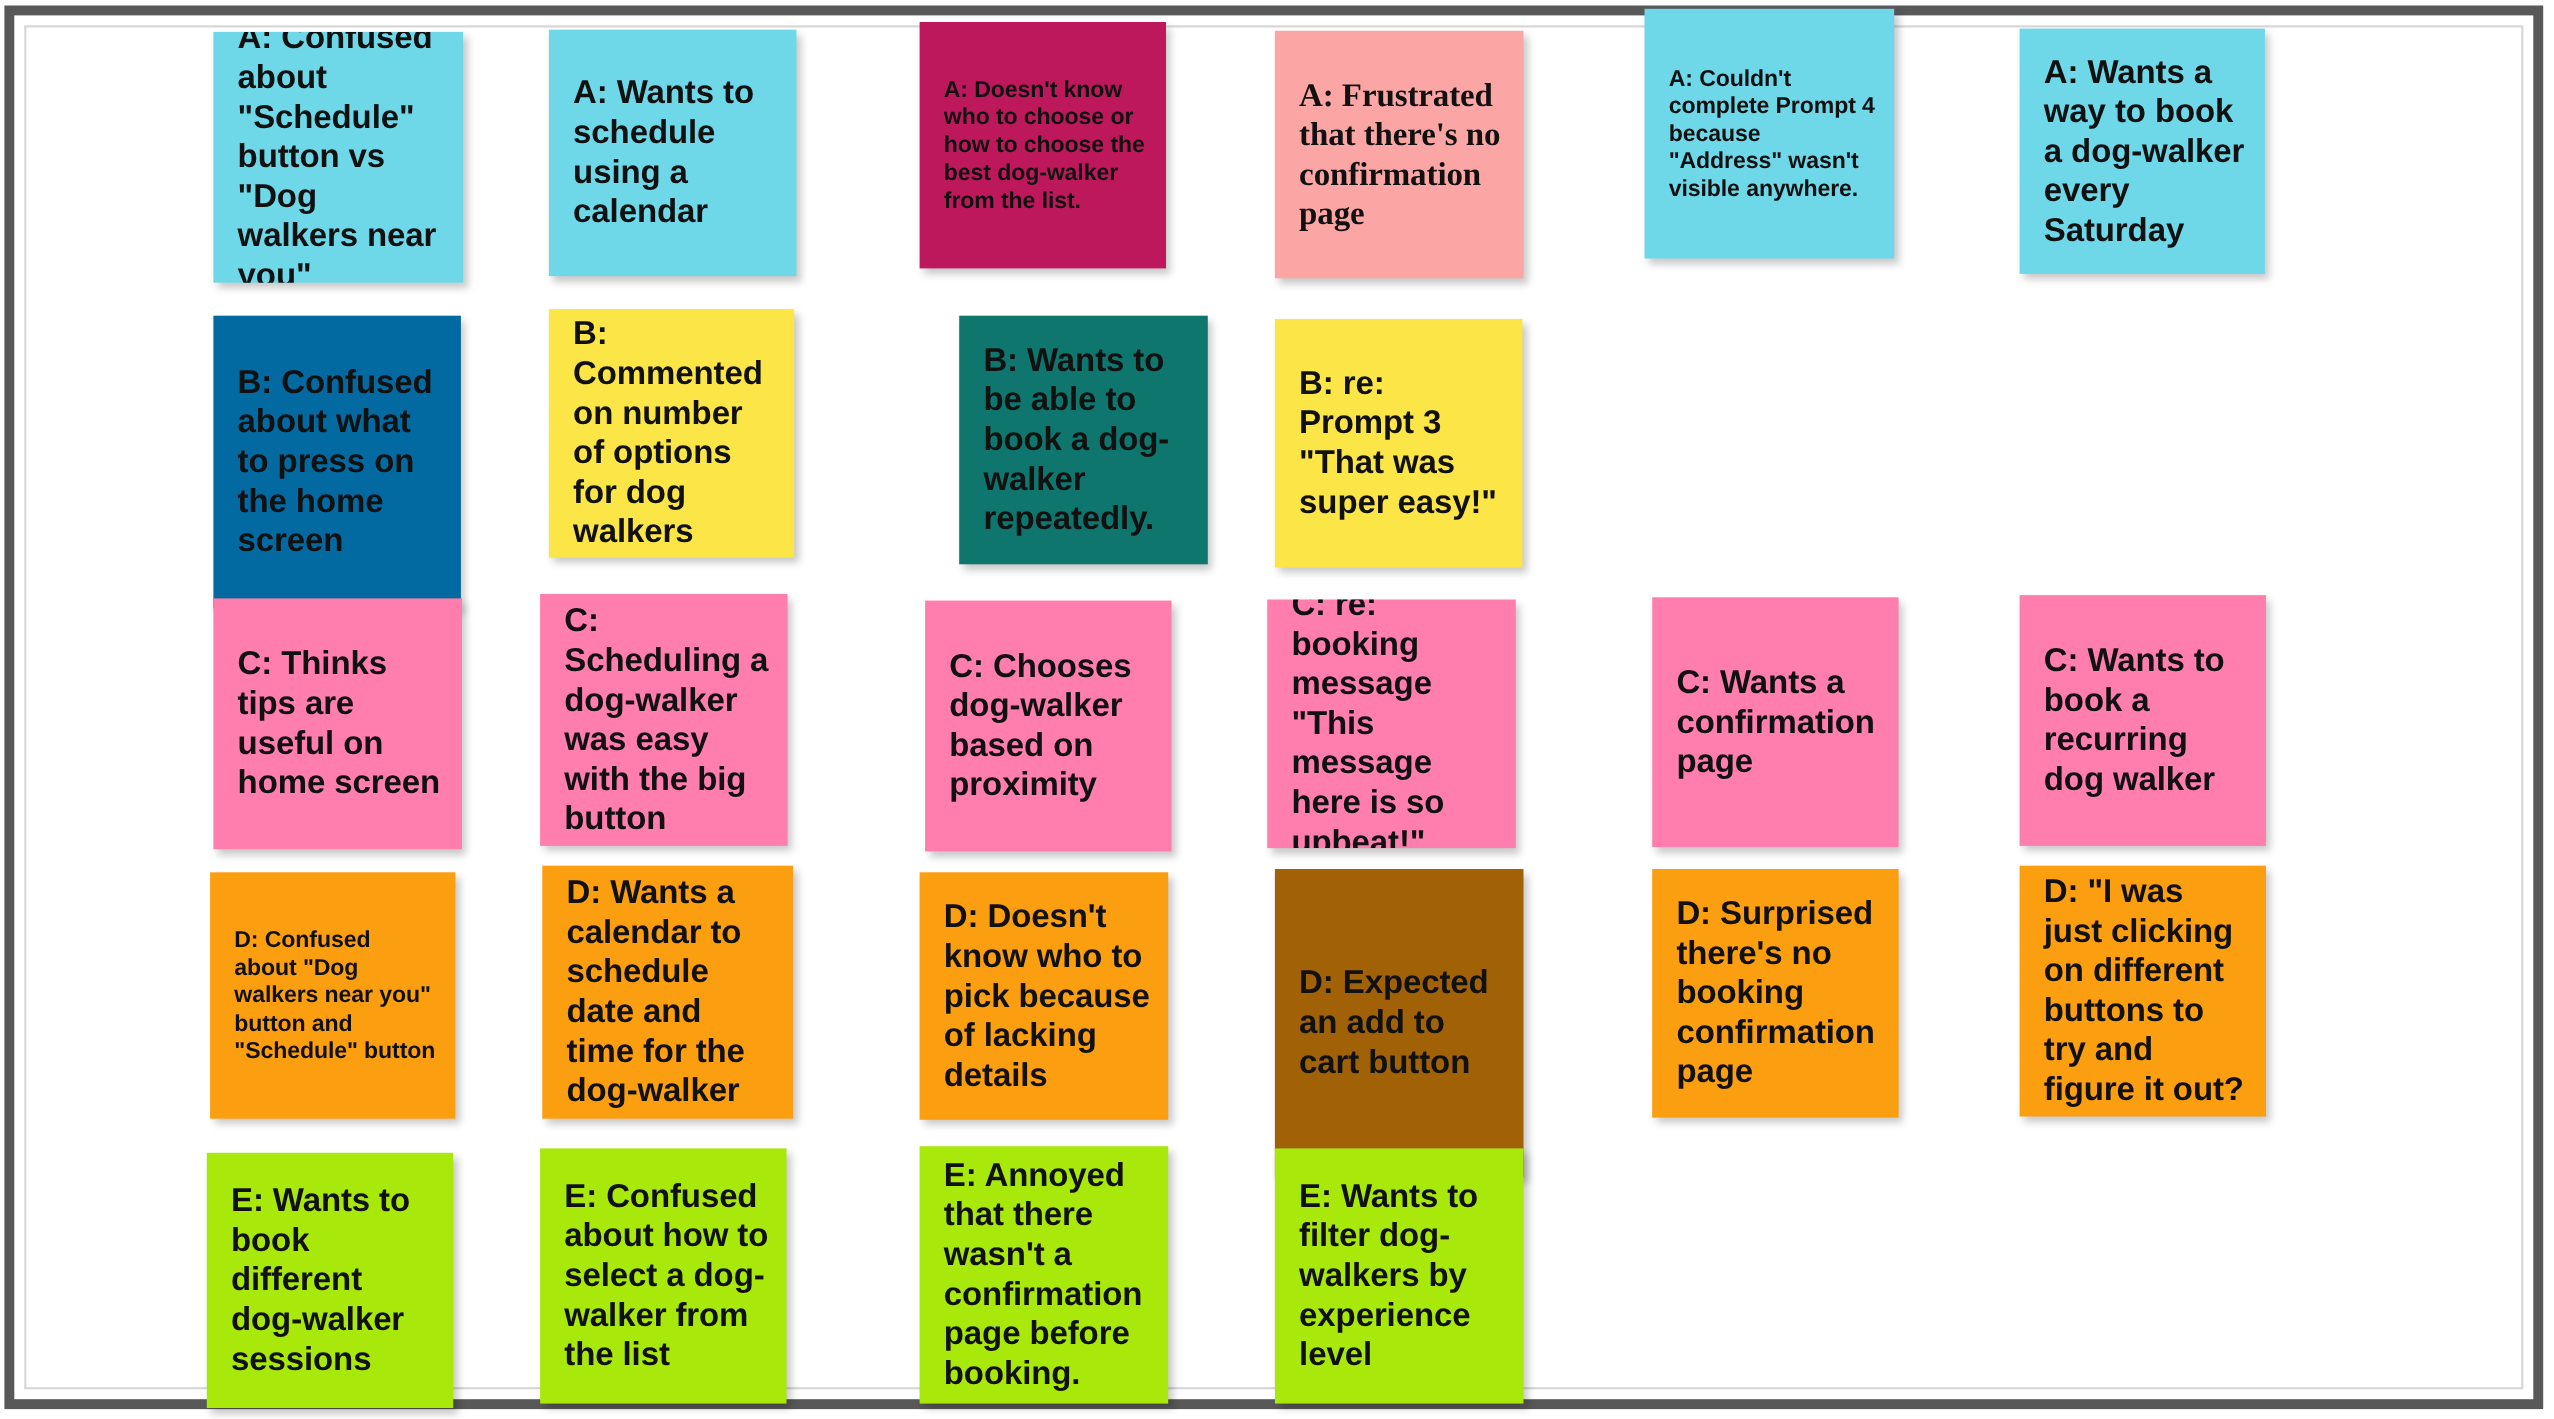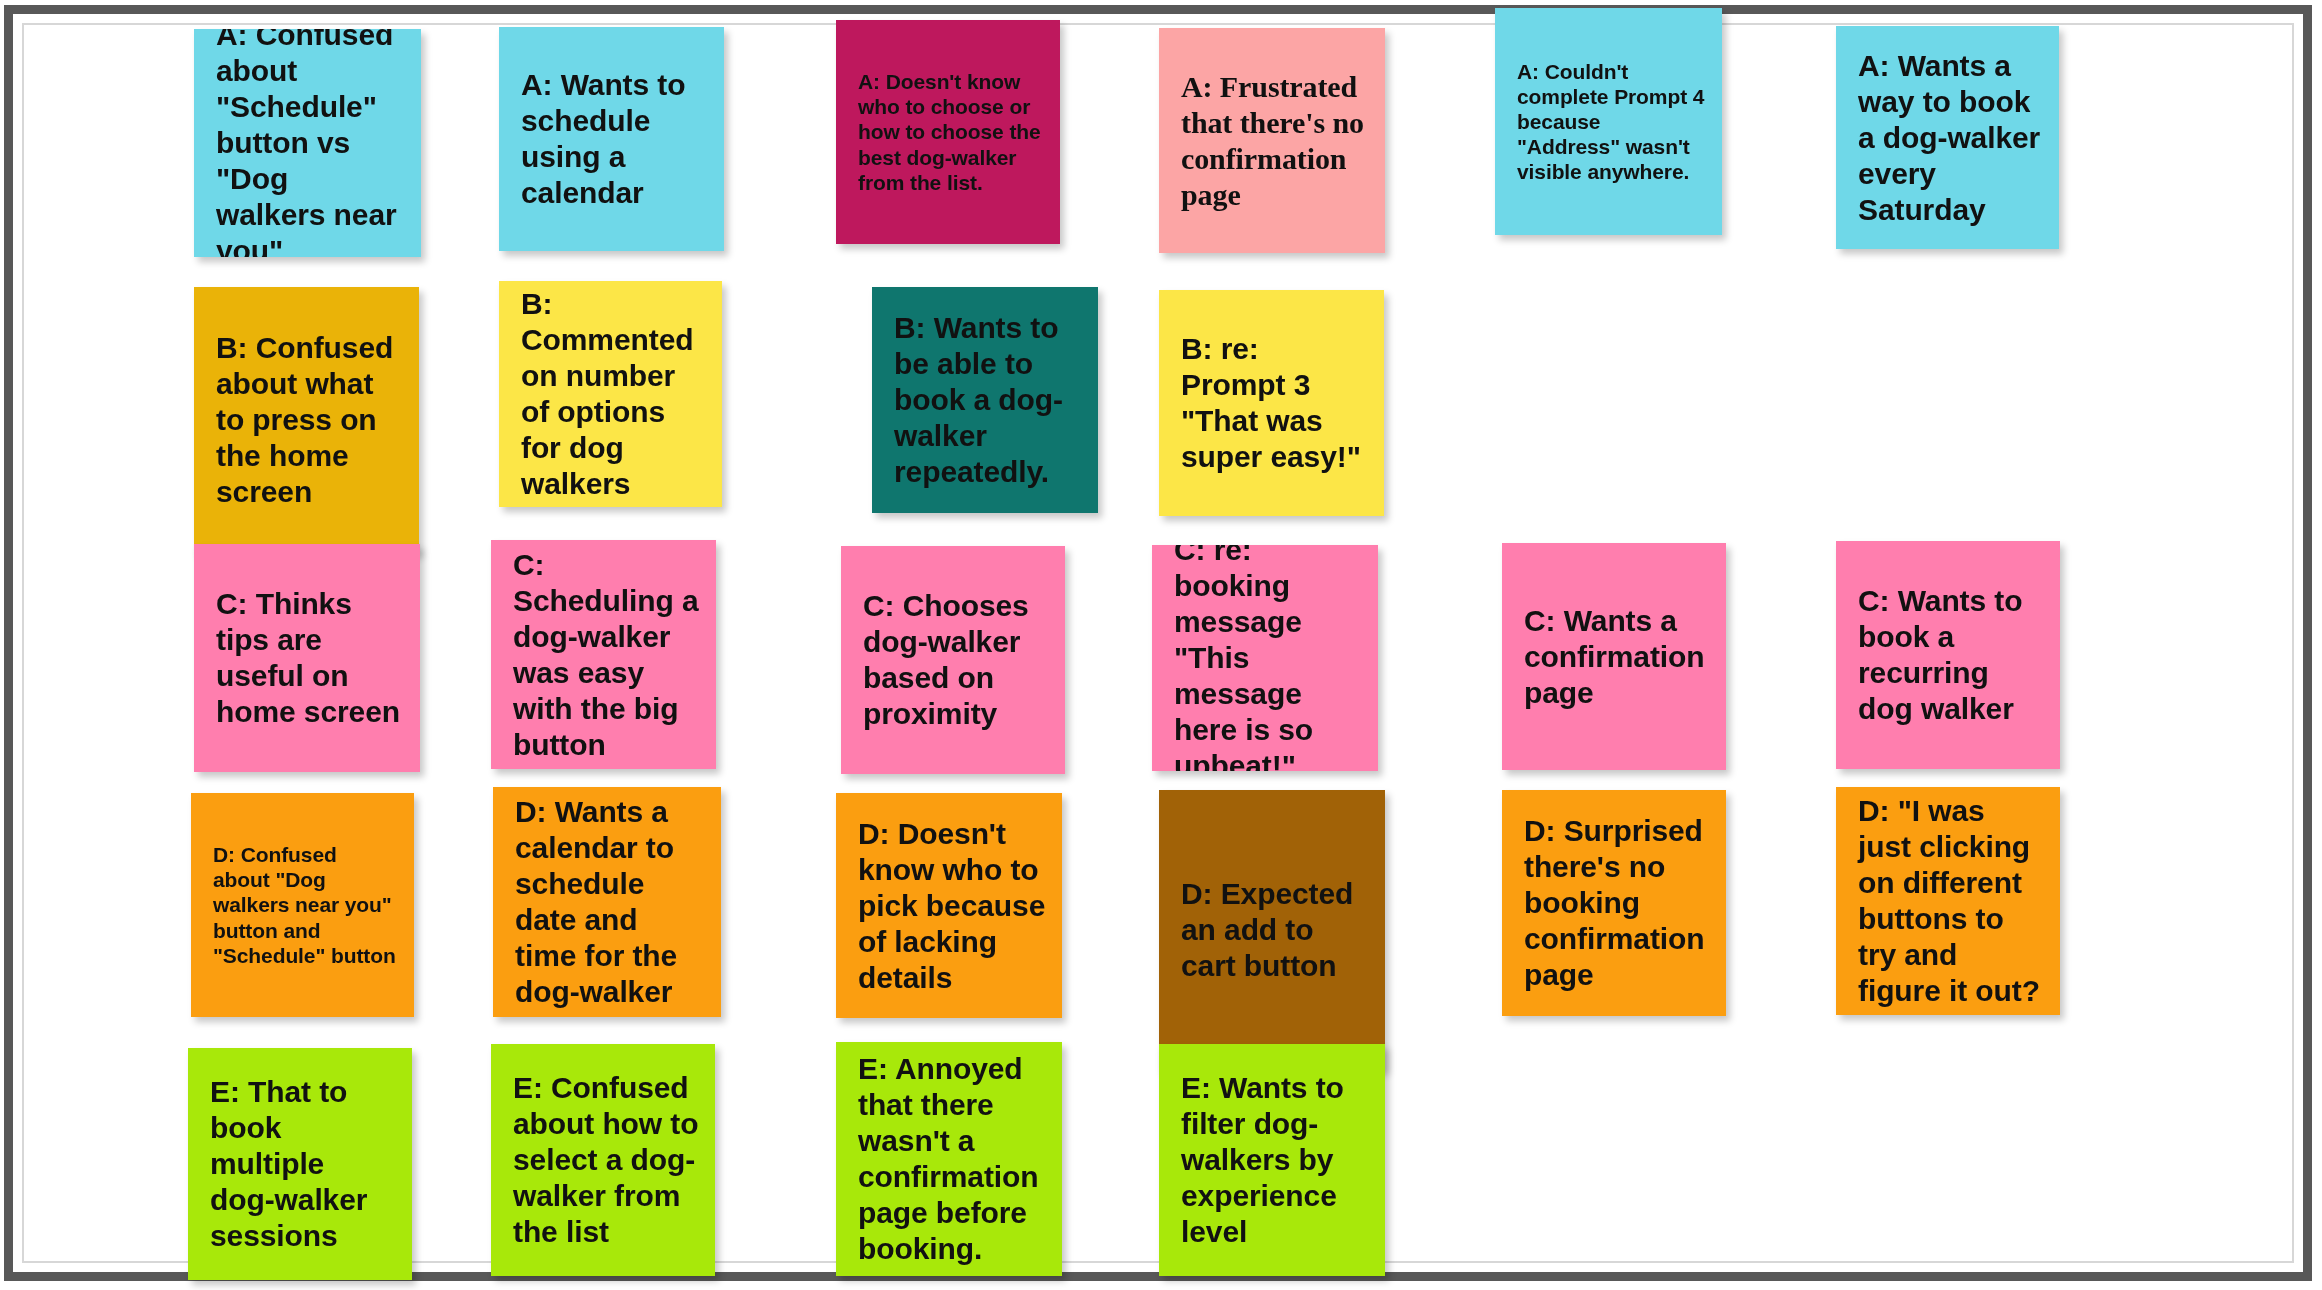--- a/index.html
+++ b/index.html
@@ -76,35 +76,35 @@
   <div id="board-inner"></div>
 </div>
 
 <div id="notes-canvas">
     <div class="sticky-note size-lg" style="left: 194px; top: 29px; width: 227px; height: 228px; background: rgb(111, 216, 232);"><span class="note-text">A: Confused about "Schedule" button vs "Dog walkers near you"</span></div>
     <div class="sticky-note size-lg" style="left: 499px; top: 27px; width: 225px; height: 224px; background: rgb(111, 216, 232);"><span class="note-text">A: Wants to schedule using a calendar</span></div>
     <div class="sticky-note size-sm" style="left: 836px; top: 20px; width: 224px; height: 224px; background: #be185d;"><span class="note-text">A: Doesn't know who to choose or how to choose the best dog-walker from the list.</span></div>
     <div class="sticky-note size-lg" style="left: 1159px; top: 28px; width: 226px; height: 225px; background: #fca5a5; font-family: Liberation Serif, serif;"><span class="note-text">A: Frustrated that there's no confirmation page</span></div>
     <div class="sticky-note size-sm" style="left: 1495px; top: 8px; width: 227px; height: 227px; background: rgb(111, 216, 232);"><span class="note-text">A: Couldn't complete Prompt 4 because "Address" wasn't visible anywhere.</span></div>
     <div class="sticky-note size-lg" style="left: 1836px; top: 26px; width: 223px; height: 223px; background: rgb(111, 216, 232);"><span class="note-text">A: Wants a way to book a dog-walker every Saturday</span></div>
-    <div class="sticky-note size-lg" style="left: 194px; top: 287px; width: 225px; height: 266px; background: #eab308; align-items: center;"><span class="note-text">B: Confused about what to press on the home screen</span></div>
+    <div class="sticky-note size-lg" style="left: 194px; top: 287px; width: 225px; height: 266px; background: #0369a1; align-items: center;"><span class="note-text">B: Confused about what to press on the home screen</span></div>
     <div class="sticky-note size-lg" style="left: 499px; top: 281px; width: 223px; height: 226px; background: rgb(252, 230, 71);"><span class="note-text">B:
 Commented on number of options for dog walkers</span></div>
     <div class="sticky-note size-lg" style="left: 836px; top: 287px; width: 226px; height: 226px; background: #0f766e; margin-left: 36px;"><span class="note-text">B: Wants to be able to book a dog-walker repeatedly.</span></div>
     <div class="sticky-note size-lg" style="left: 1159px; top: 290px; width: 225px; height: 226px; background: rgb(252, 230, 71);"><span class="note-text">B: re: Prompt 3 "That was super easy!"</span></div>
     <div class="sticky-note size-lg" style="left: 491px; top: 540px; width: 225px; height: 229px; background: rgb(255, 126, 174);"><span class="note-text">C: Scheduling a dog-walker was easy with the big button</span></div>
     <div class="sticky-note size-lg" style="left: 194px; top: 544px; width: 226px; height: 228px; background: rgb(255, 126, 174);"><span class="note-text">C: Thinks tips are useful on home screen</span></div>
     <div class="sticky-note size-lg" style="left: 841px; top: 546px; width: 224px; height: 228px; background: rgb(255, 126, 174);"><span class="note-text">C: Chooses dog-walker based on proximity</span></div>
     <div class="sticky-note size-lg" style="left: 1152px; top: 545px; width: 226px; height: 226px; background: rgb(255, 126, 174);"><span class="note-text">C: re: booking message "This message here is so upbeat!"</span></div>
     <div class="sticky-note size-lg" style="left: 1502px; top: 543px; width: 224px; height: 227px; background: rgb(255, 126, 174);"><span class="note-text">C: Wants a confirmation page</span></div>
     <div class="sticky-note size-lg" style="left: 1836px; top: 541px; width: 224px; height: 228px; background: rgb(255, 126, 174);"><span class="note-text">C: Wants to book a recurring dog walker</span></div>
     <div class="sticky-note size-sm" style="left: 191px; top: 793px; width: 223px; height: 224px; background: rgb(251, 158, 16);"><span class="note-text">D: Confused about "Dog walkers near you" button and "Schedule" button</span></div>
     <div class="sticky-note size-lg" style="left: 493px; top: 787px; width: 228px; height: 230px; background: rgb(251, 158, 16);"><span class="note-text">D: Wants a calendar to schedule date and time for the
 dog-walker</span></div>
     <div class="sticky-note size-lg" style="left: 836px; top: 793px; width: 226px; height: 225px; background: rgb(251, 158, 16);"><span class="note-text">D: Doesn't know who to pick because of lacking details</span></div>
     <div class="sticky-note size-lg" style="left: 1159px; top: 790px; width: 226px; height: 280px; background: #a16207;"><span class="note-text">D: Expected an add to cart button</span></div>
     <div class="sticky-note size-lg" style="left: 1502px; top: 790px; width: 224px; height: 226px; background: rgb(251, 158, 16);"><span class="note-text">D: Surprised there's no booking confirmation page</span></div>
     <div class="sticky-note size-lg" style="left: 1836px; top: 787px; width: 224px; height: 228px; background: rgb(251, 158, 16);"><span class="note-text">D: "I was just clicking on different buttons to try and figure it out?</span></div>
-    <div class="sticky-note size-lg" style="left: 188px; top: 1048px; width: 224px; height: 232px; background: rgb(168, 232, 10);"><span class="note-text">E: That to book multiple dog-walker sessions</span></div>
+    <div class="sticky-note size-lg" style="left: 188px; top: 1048px; width: 224px; height: 232px; background: rgb(168, 232, 10);"><span class="note-text">E: Wants to book different dog-walker sessions</span></div>
     <div class="sticky-note size-lg" style="left: 491px; top: 1044px; width: 224px; height: 232px; background: rgb(168, 232, 10);"><span class="note-text">E: Confused about how to select a dog-walker from the list</span></div>
     <div class="sticky-note size-lg" style="left: 836px; top: 1042px; width: 226px; height: 234px; background: rgb(168, 232, 10);"><span class="note-text">E: Annoyed that there wasn't a confirmation page before booking.</span></div>
     <div class="sticky-note size-lg" style="left: 1159px; top: 1044px; width: 226px; height: 232px; background: rgb(168, 232, 10);"><span class="note-text">E: Wants to filter dog-walkers by experience level</span></div>
   </div>
 
 </body></html>

